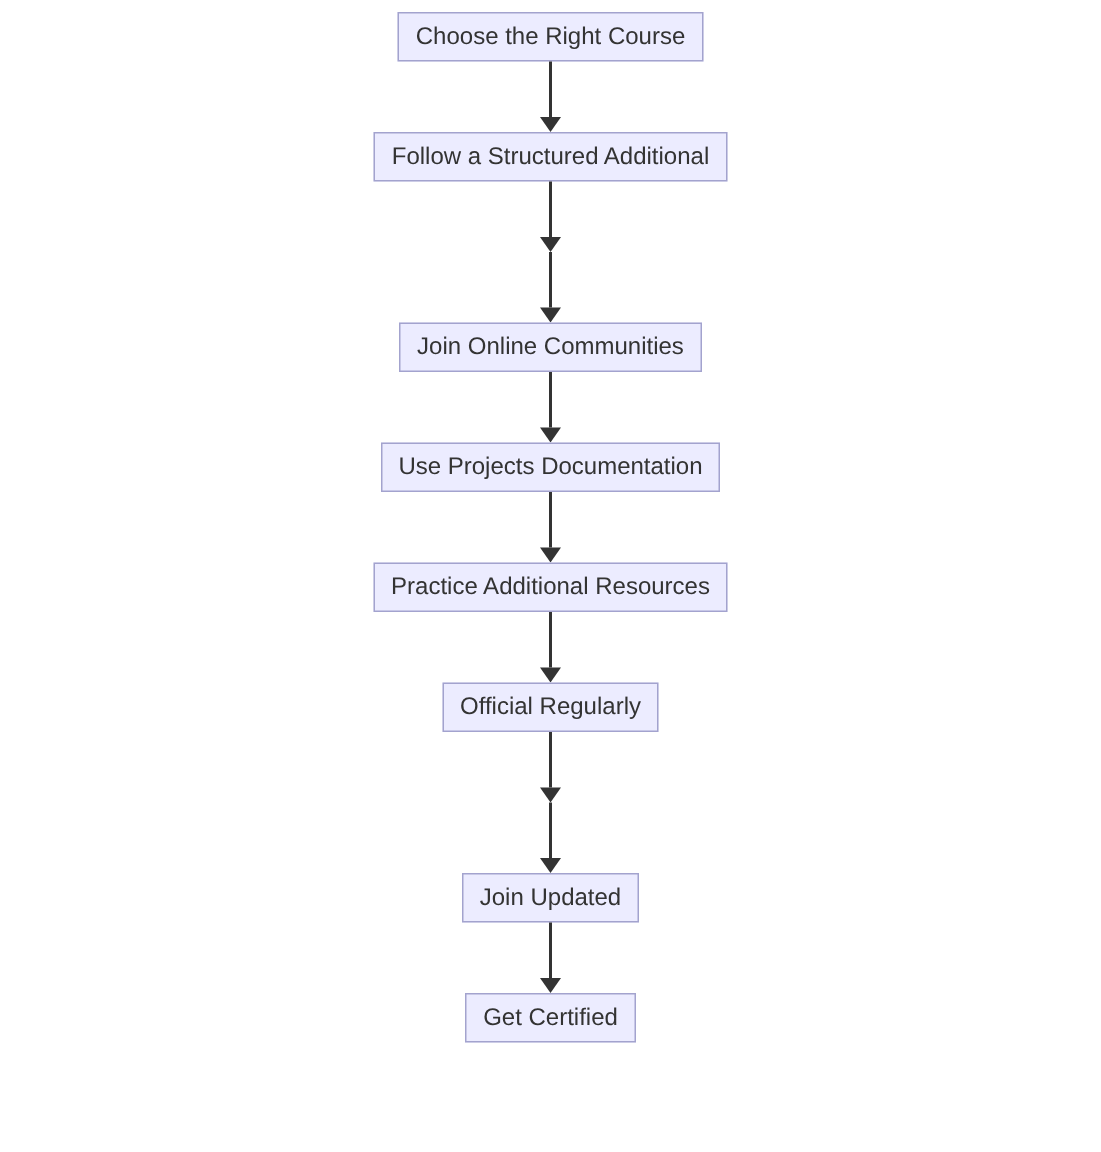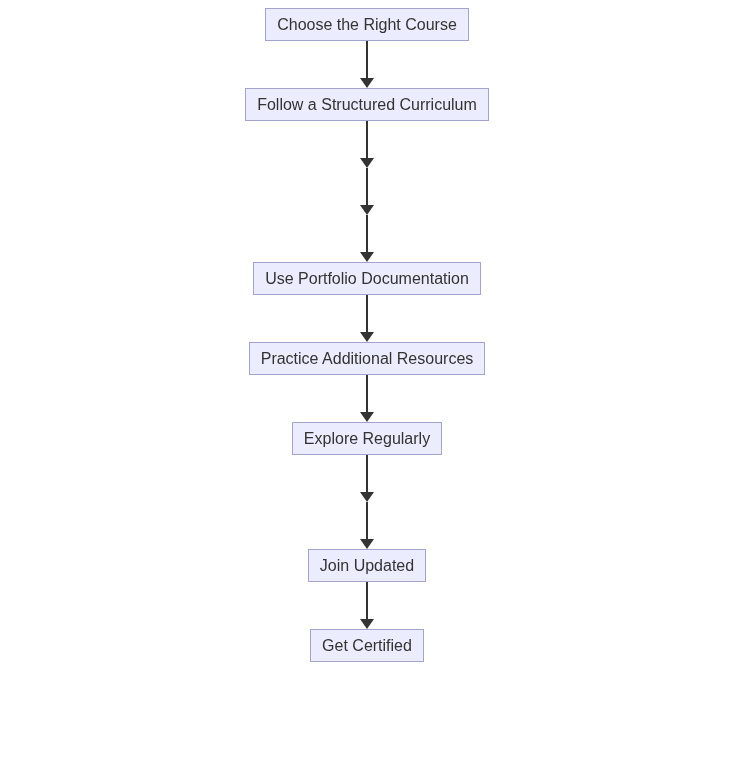--- a/index.html
+++ b/index.html
@@ -66,54 +66,55 @@
 <div class="canvas">
   <div class="flow">
 
     <div class="node">Choose the Right Course</div>
 
     <div class="connector">
       <div class="line"></div>
       <div class="head"></div>
     </div>
 
-    <div class="node">Follow a Structured Curriculum</div>
+    <div class="node">Follow a Structured Additional</div>
 
     <div class="connector">
       <div class="line"></div>
       <div class="head"></div>
     </div>
 
 
     <div class="connector">
       <div class="line"></div>
       <div class="head"></div>
     </div>
 
+    <div class="node">Join Online Communities</div>
 
     <div class="connector">
       <div class="line"></div>
       <div class="head"></div>
     </div>
 
-    <div class="node">Use Portfolio Documentation</div>
+    <div class="node">Use Projects Documentation</div>
 
     <div class="connector">
       <div class="line"></div>
       <div class="head"></div>
     </div>
 
     <div class="node">Practice Additional Resources</div>
 
     <div class="connector">
       <div class="line"></div>
       <div class="head"></div>
     </div>
 
-    <div class="node">Explore Regularly</div>
+    <div class="node">Official Regularly</div>
 
     <div class="connector">
       <div class="line"></div>
       <div class="head"></div>
     </div>
 
 
     <div class="connector">
       <div class="line"></div>
       <div class="head"></div>

